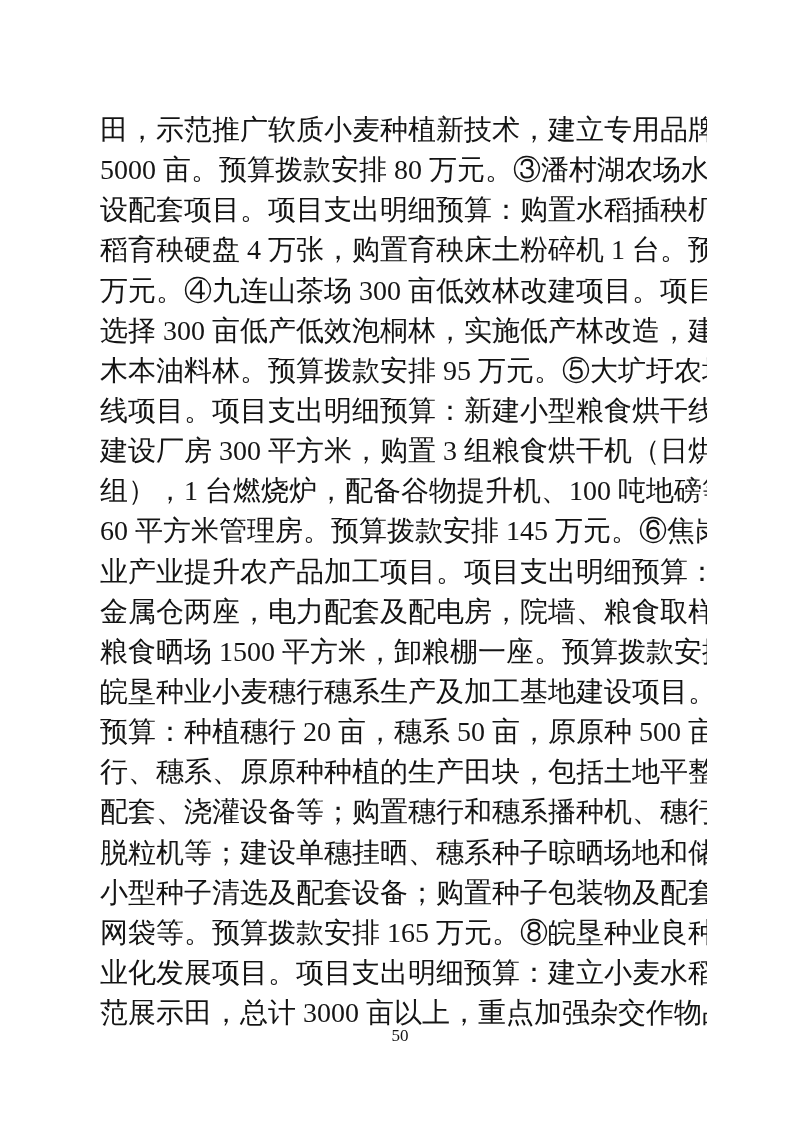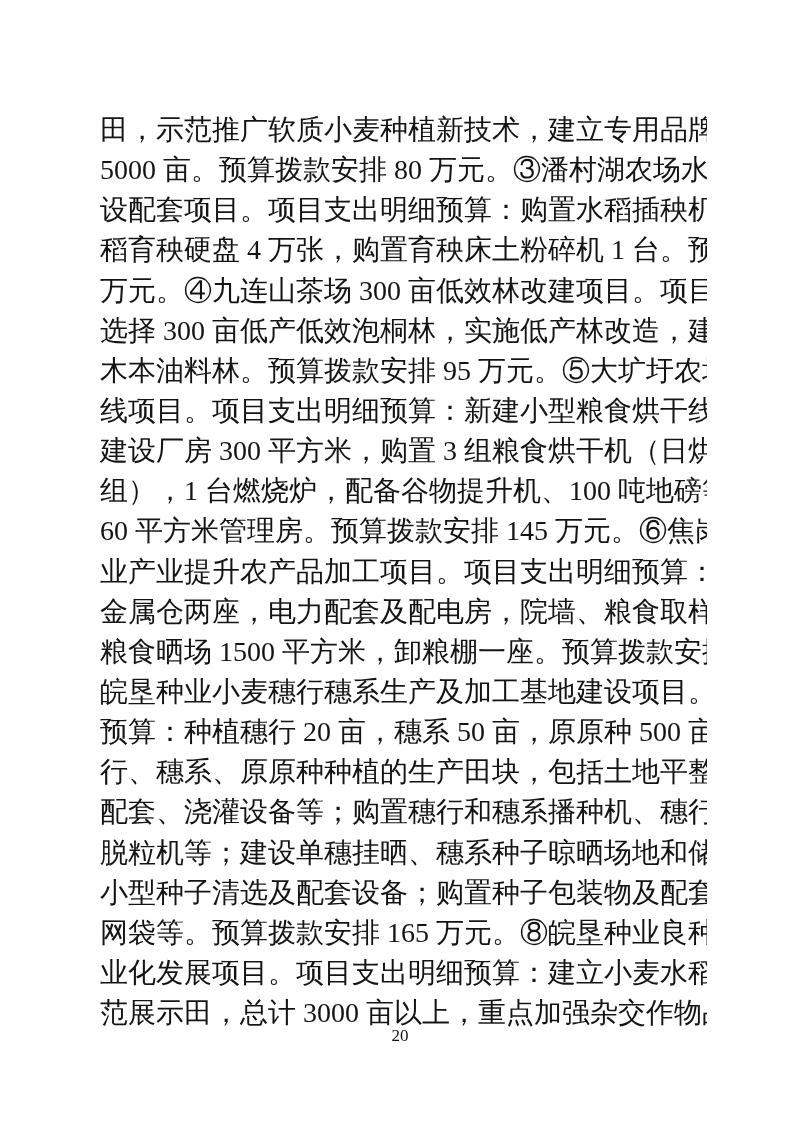--- a/index.html
+++ b/index.html
@@ -85,16 +85,16 @@
     <div class="text-line">行、穗系、原原种种植的生产田块，包括土地平整、深松、沟渠</div>
     <div class="text-line">配套、浇灌设备等；购置穗行和穗系播种机、穗行收割机、单穗</div>
     <div class="text-line">脱粒机等；建设单穗挂晒、穗系种子晾晒场地和储藏仓库，购置</div>
     <div class="text-line">小型种子清选及配套设备；购置种子包装物及配套用品，如纸袋、</div>
     <div class="text-line">网袋等。预算拨款安排 165 万元。⑧皖垦种业良种宣传推广及产</div>
     <div class="text-line">业化发展项目。项目支出明细预算：建立小麦水稻玉米新品种示</div>
     <div class="text-line">范展示田，总计 3000 亩以上，重点加强杂交作物品种推广，通过</div>
   </div>
 
   <div class="page-footer">
-    <span class="page-number">20</span>
+    <span class="page-number">50</span>
   </div>
 
 </div>
 
 </body></html>

